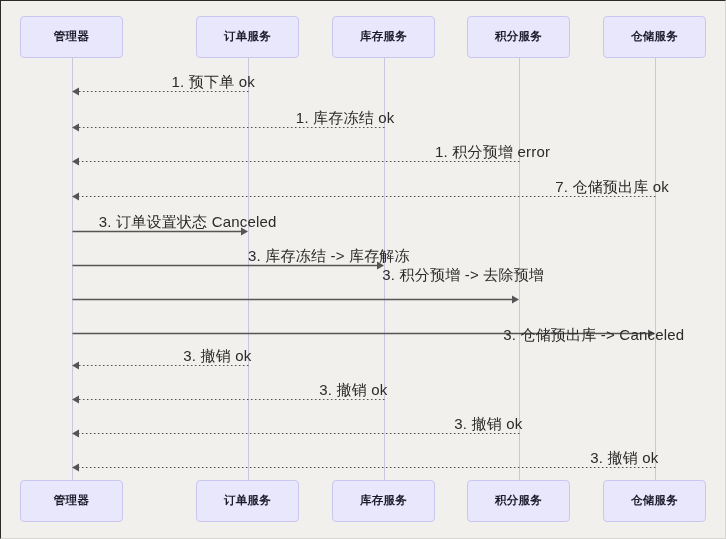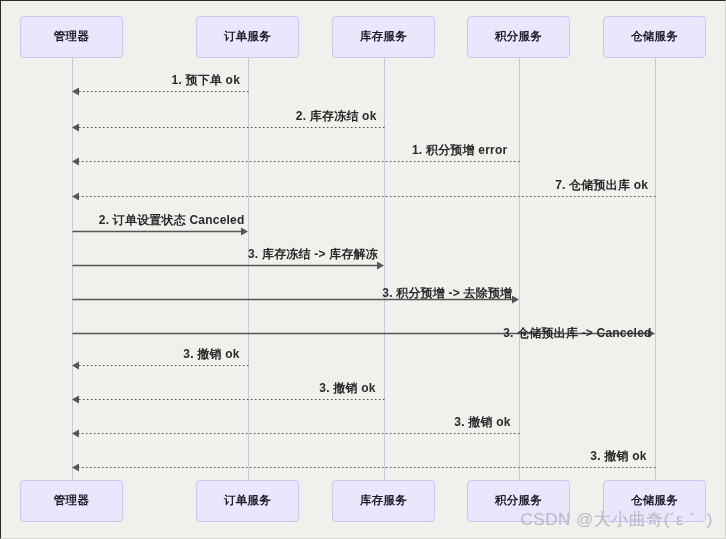--- a/index.html
+++ b/index.html
@@ -43,26 +43,25 @@
   .part-label {
     font-size: 11.5px;
     color: #1b1b2b;
     font-weight: 700;
     letter-spacing: 0.3px;
     line-height: 1;
     white-space: nowrap;
   }
   .msg-label {
     position: absolute;
-    font-size: 12px;
+    font-size: 15px;
     color: #2a2a2a;
     white-space: nowrap;
     line-height: 1;
     letter-spacing: 0.2px;
-    font-weight: bold;
   }
   #watermark {
     position: absolute;
     right: 12px;
     bottom: 7px;
     font-size: 17px;
     color: #b9b7c8;
     white-space: nowrap;
     letter-spacing: 0.5px;
     pointer-events: none;
@@ -138,27 +137,26 @@
       </div>
       <div class="part-box" style="left: 466px; top: 479px; width: 103px; height: 42px;">
         <span class="part-label">积分服务</span>
       </div>
       <div class="part-box" style="left: 602px; top: 479px; width: 103px; height: 42px;">
         <span class="part-label">仓储服务</span>
       </div>
     </div>
   <div id="labels">
       <div class="msg-label" style="visibility: visible; left: 170.562px; top: 73px;">1. 预下单 ok</div>
-      <div class="msg-label" style="visibility: visible; left: 294.859px; top: 109px;">2. 库存冻结 ok</div>
-      <div class="msg-label" style="visibility: visible; left: 411px; top: 143px;">1. 积分预增 error</div>
+      <div class="msg-label" style="visibility: visible; left: 294.859px; top: 109px;">1. 库存冻结 ok</div>
+      <div class="msg-label" style="visibility: visible; left: 434px; top: 143px;">1. 积分预增 error</div>
       <div class="msg-label" style="visibility: visible; left: 554.172px; top: 178px;">7. 仓储预出库 ok</div>
-      <div class="msg-label" style="visibility: visible; left: 97.8281px; top: 213px;">2. 订单设置状态 Canceled</div>
+      <div class="msg-label" style="visibility: visible; left: 97.8281px; top: 213px;">3. 订单设置状态 Canceled</div>
       <div class="msg-label" style="visibility: visible; left: 247px; top: 247px;">3. 库存冻结 -&gt; 库存解冻</div>
-      <div class="msg-label" style="visibility: visible; left: 381.266px; top: 286px;">3. 积分预增 -&gt; 去除预增</div>
+      <div class="msg-label" style="visibility: visible; left: 381.266px; top: 266px;">3. 积分预增 -&gt; 去除预增</div>
       <div class="msg-label" style="visibility: visible; left: 502.188px; top: 326px;">3. 仓储预出库 -&gt; Canceled</div>
       <div class="msg-label" style="visibility: visible; left: 182.266px; top: 347px;">3. 撤销 ok</div>
       <div class="msg-label" style="visibility: visible; left: 318.266px; top: 381px;">3. 撤销 ok</div>
       <div class="msg-label" style="visibility: visible; left: 453.266px; top: 415px;">3. 撤销 ok</div>
       <div class="msg-label" style="visibility: visible; left: 589.266px; top: 449px;">3. 撤销 ok</div>
     </div>
 
-  <div id="watermark">CSDN @大小曲奇(´ε｀ )</div>
 </div>
 
 </body></html>

